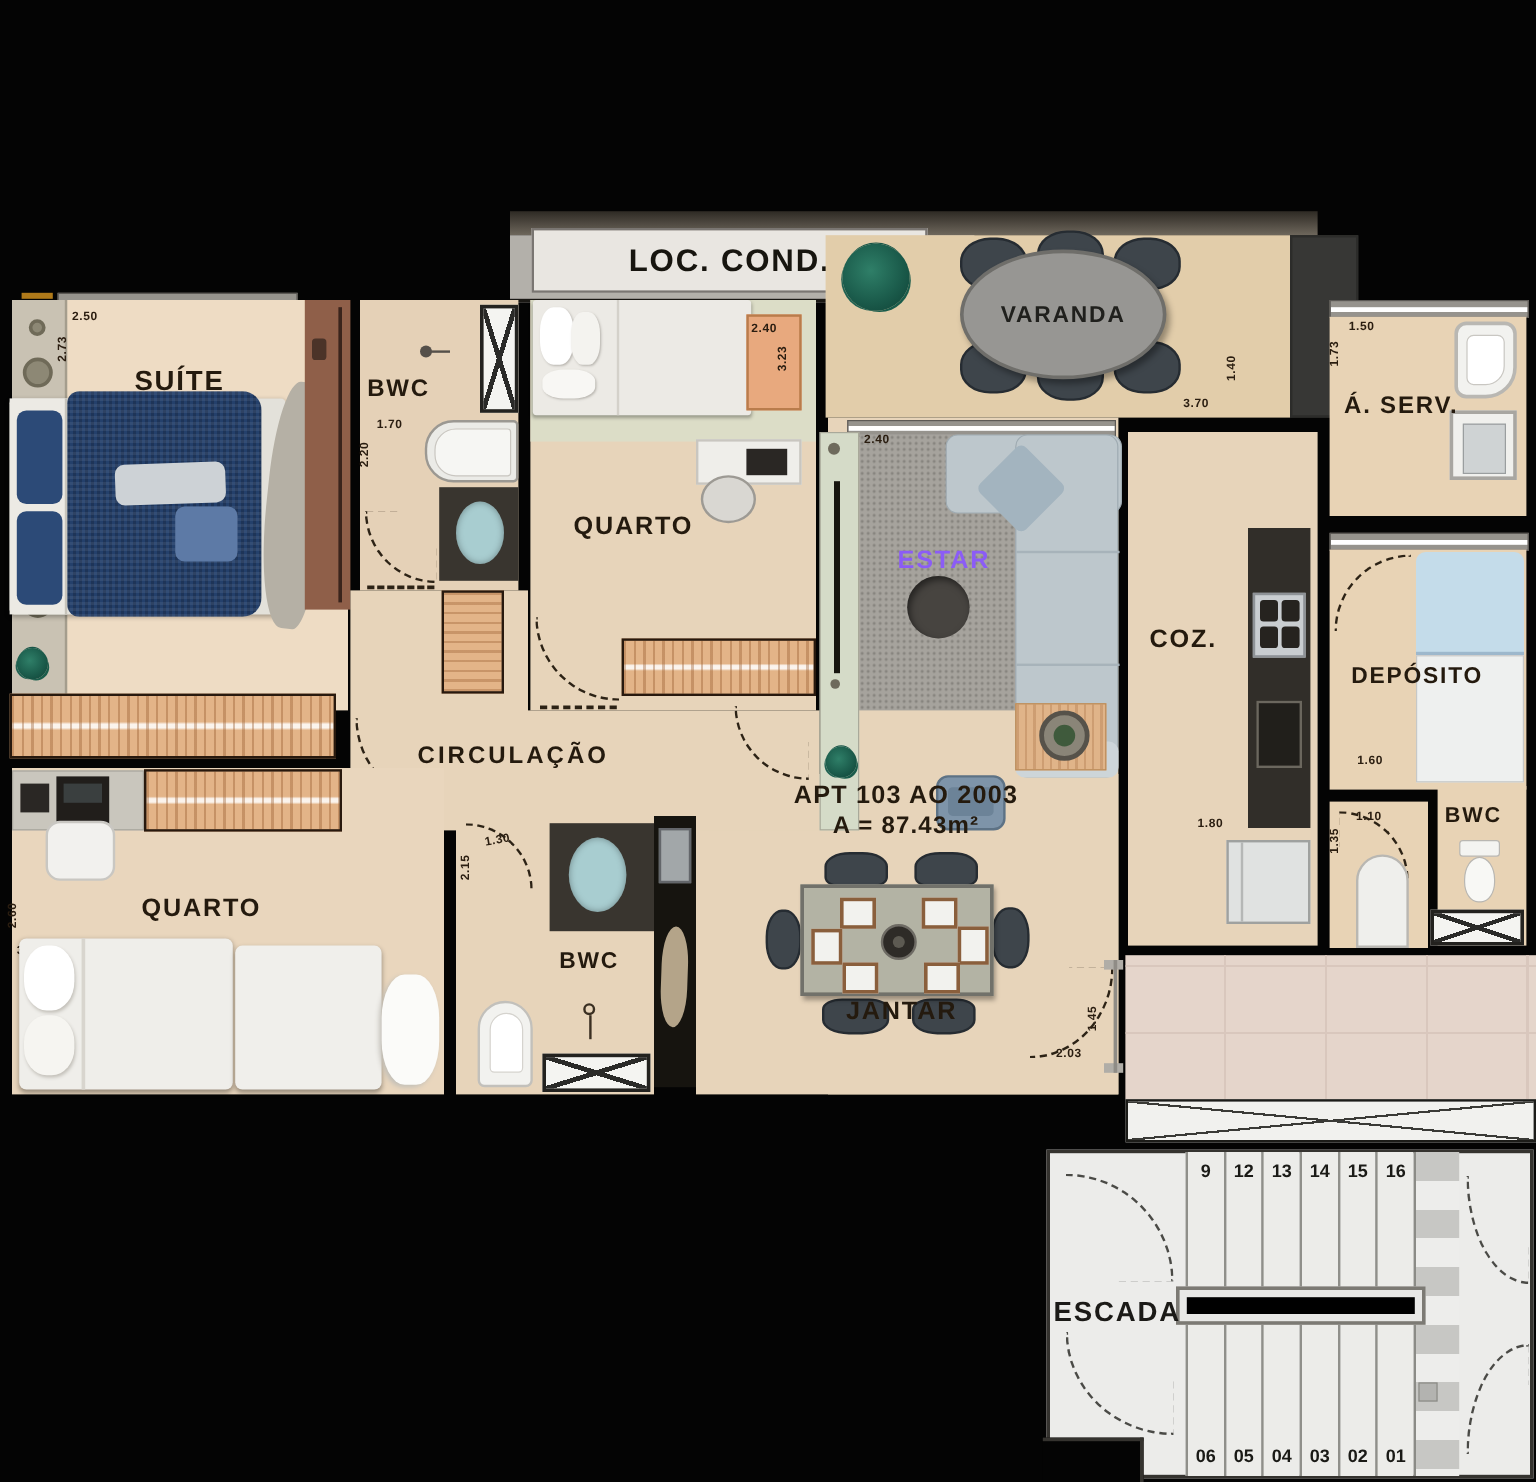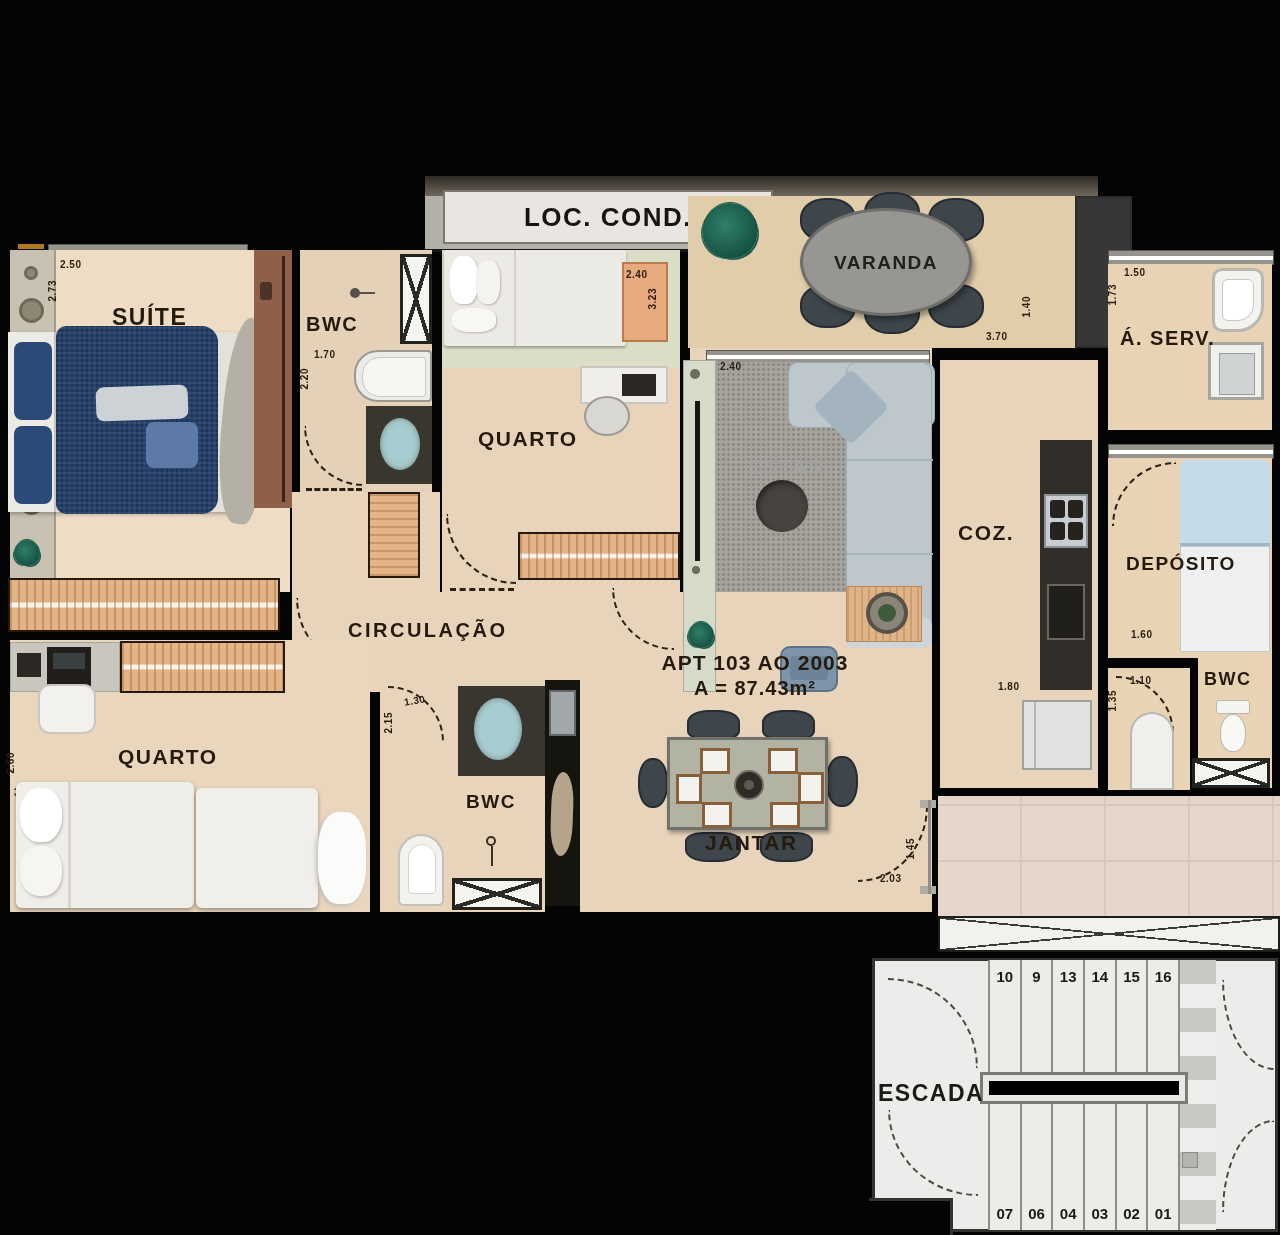--- a/index.html
+++ b/index.html
@@ -149,21 +149,21 @@
   <div class="sill" style="left:706px;top:350px;width:222px;height:12px;"></div>
 
   <div class="abs" style="left:683px;top:360px;width:33px;height:332px;background:#d5dbc8;border:1px solid #a9a99a;box-sizing:border-box;">
     <div class="abs" style="left:11px;top:40px;width:5px;height:160px;background:#17150f;"></div>
     <div class="abs" style="left:6px;top:8px;width:10px;height:10px;border-radius:50%;background:#6e6a5c;"></div>
     <div class="abs" style="left:8px;top:205px;width:8px;height:8px;border-radius:50%;background:#6e6a5c;"></div>
   </div>
   <div class="plant" style="left:688px;top:622px;width:26px;height:26px;"></div>
   <div class="abs" style="left:716px;top:362px;width:136px;height:230px;
               background:radial-gradient(rgba(55,53,49,.28) 1px,transparent 1.5px) 0 0/5px 5px,#a6a39d;"></div>
-  <span class="rlabel" style="left:748px;top:456px;font-size:21px;color:#a3a3a3;">ESTAR</span>
+  <span class="rlabel" style="left:748px;top:456px;font-size:21px;color:#8b5cf6;">ESTAR</span>
   <span class="dim" style="left:720px;top:362px;">2.40</span>
   <div class="abs" style="left:756px;top:480px;width:52px;height:52px;background:#474440;border-radius:50%;box-shadow:inset 2px 3px 6px rgba(0,0,0,.5);"></div>
   <div class="abs" style="left:788px;top:362px;width:147px;height:66px;background:#bdc7cc;border:1px solid #9fabb2;border-radius:10px;box-sizing:border-box;"></div>
   <div class="abs" style="left:846px;top:362px;width:86px;height:286px;background:#bdc7cc;border:1px solid #9fabb2;border-radius:10px;box-sizing:border-box;">
     <div class="abs" style="left:0;top:96px;width:86px;height:2px;background:#a7b3ba;"></div>
     <div class="abs" style="left:0;top:190px;width:86px;height:2px;background:#a7b3ba;"></div>
   </div>
   <div class="abs" style="left:824px;top:380px;width:54px;height:54px;background:#a3b4bf;border-radius:6px;transform:rotate(45deg);"></div>
   <div class="abs" style="left:846px;top:618px;width:86px;height:30px;background:#cdd5d9;border-radius:8px;"></div>
   <div class="abs" style="left:846px;top:586px;width:76px;height:56px;background:repeating-linear-gradient(90deg,rgba(150,90,45,.25) 0 2px,transparent 2px 7px),#e0b489;border:1px solid #b98a58;box-sizing:border-box;"></div>
@@ -282,26 +282,26 @@
               background:repeating-linear-gradient(0deg,transparent 0 54px,#d9c7bd 54px 56px),
                          repeating-linear-gradient(90deg,transparent 0 82px,#d9c7bd 82px 84px),#e5d5cb;"></div>
   <div class="abs" style="left:920px;top:800px;width:16px;height:8px;background:#b0ada7;"></div>
   <div class="abs" style="left:920px;top:886px;width:16px;height:8px;background:#b0ada7;"></div>
   <div class="abs" style="left:928px;top:800px;width:3px;height:94px;background:#8f8c86;"></div>
   <div class="xband" style="left:938px;top:916px;width:342px;height:36px;"></div>
 
   <div class="abs" style="left:872px;top:958px;width:406px;height:274px;background:#ececea;border:3px solid #35332f;box-sizing:border-box;"></div>
   <div class="abs" style="left:988px;top:960px;width:190px;height:270px;display:flex;">
     <div class="tread">
-      <span>10</span>
-      <span>07</span>
-    </div>
-    <div class="tread">
       <span>9</span>
       <span>06</span>
+    </div>
+    <div class="tread">
+      <span>12</span>
+      <span>05</span>
     </div>
     <div class="tread">
       <span>13</span>
       <span>04</span>
     </div>
     <div class="tread">
       <span>14</span>
       <span>03</span>
     </div>
     <div class="tread">

